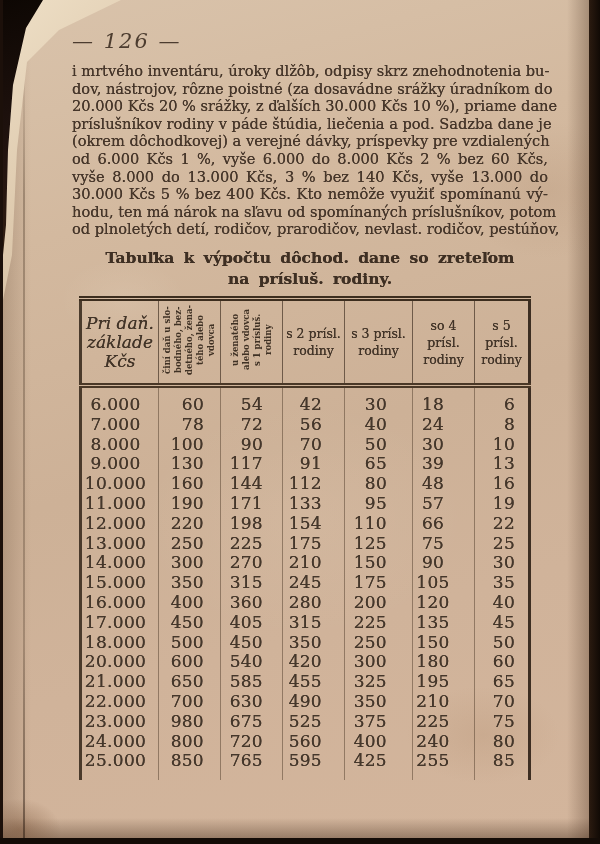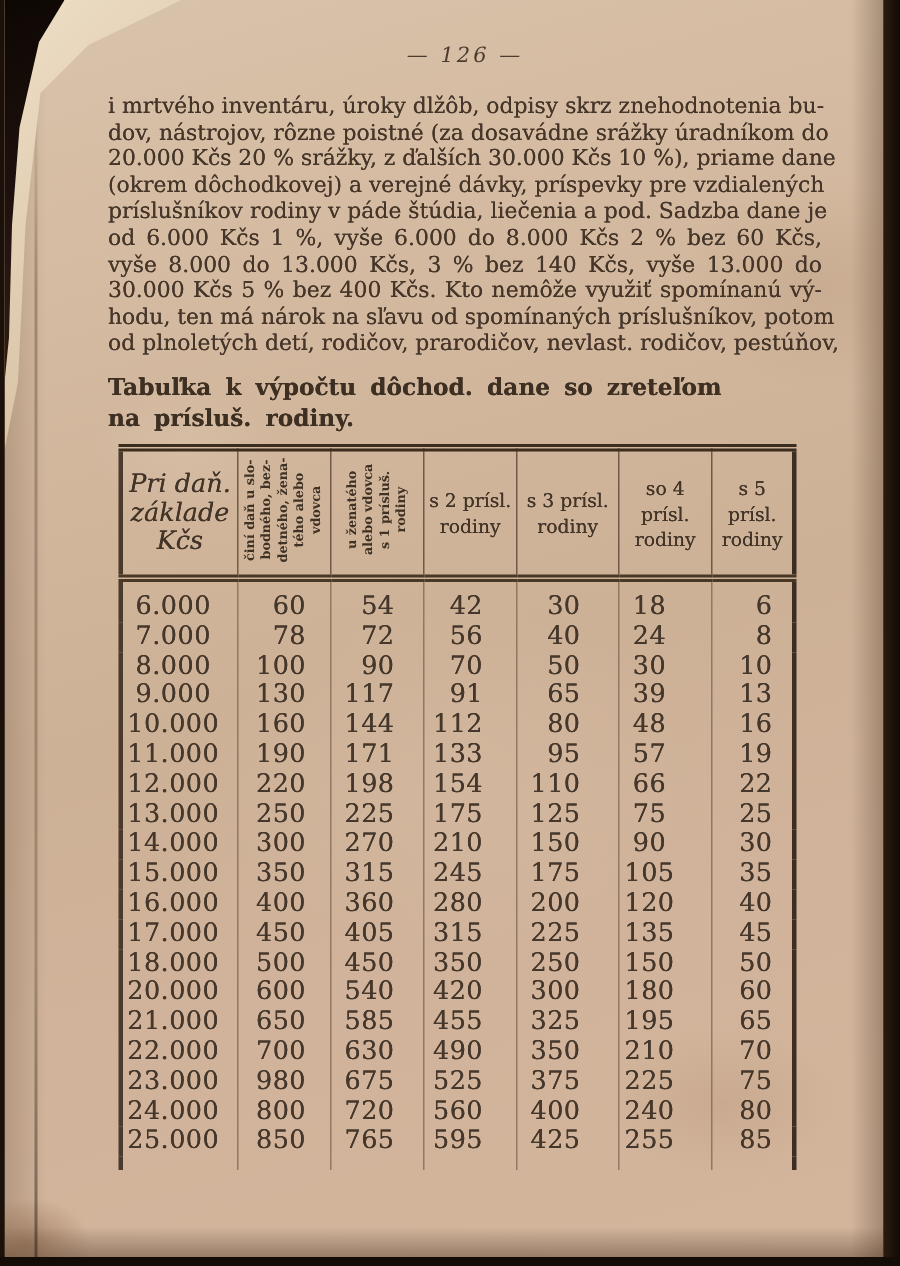--- a/index.html
+++ b/index.html
@@ -26,26 +26,26 @@
         clip-path:polygon(0 0,118px 0,56px 30px,24px 62px,14px 150px,9px 255px,0 300px);}
   .corner-dark{position:absolute;left:0;top:0;width:60px;height:280px;pointer-events:none;
         background:linear-gradient(160deg,#0d0703,#231410 55%,#38220f);
         clip-path:polygon(0 0,40px 0,23px 28px,10px 85px,5px 150px,3px 225px,0 255px);}
   .left-sliver{position:absolute;left:0;top:0;width:3px;height:100%;background:#1c100a;}
   .right-strip{position:absolute;top:0;right:0;width:11px;height:100%;
         background:linear-gradient(to right,#2b1b10,#110a05);}
   .bottom-strip{position:absolute;left:0;bottom:0;width:100%;height:6px;background:#140c07;}
   
   .content{position:absolute;left:69px;top:0;right:41px;bottom:0;color:#46362a;}
-  .page-number{position:absolute;top:29px;left:0;right:0;text-align:center;
-        font-style:italic;font-size:14px;letter-spacing:2px;color:#4c3c2f;}
+  .page-number{position:absolute;top:29px;left:0;right:0;text-align:left;
+        font-style:italic;font-size:21px;letter-spacing:2px;color:#4c3c2f;}
   .paragraph{position:absolute;top:62px;left:0;right:0;font-size:14.6px;line-height:17.6px;
         text-shadow:0 0 0.35px currentColor;}
   .para-line{text-align:justify;text-align-last:justify;white-space:nowrap;}
-  .table-title{position:absolute;top:247px;left:0;right:0;text-align:left;
+  .table-title{position:absolute;top:247px;left:0;right:0;text-align:center;
         font-weight:bold;font-size:15.5px;line-height:21px;word-spacing:4px;color:#3e2f23;
         text-shadow:0 0 0.3px currentColor;}
   
   .tax-table{position:absolute;top:296px;left:7px;border-collapse:collapse;table-layout:fixed;width:449px;
         border-left:3px solid rgba(50,36,24,0.85);
         border-right:3px solid rgba(44,31,21,0.9);
         border-top:5px double #3c2d1e;
         color:#423428;}
   .tax-table th{border-bottom:5px double #4a3827;border-left:1px solid rgba(70,52,38,0.7);
         height:82px;vertical-align:middle;text-align:center;font-weight:normal;padding:0;}
@@ -73,22 +73,22 @@
     <div class="texture"></div>
     <div class="crease"></div>
 
     <div class="content">
       <div class="page-number">— 126 —</div>
 
       <div class="paragraph">
           <div class="para-line">i mrtvého inventáru, úroky dlžôb, odpisy skrz znehodnotenia bu-</div>
           <div class="para-line">dov, nástrojov, rôzne poistné (za dosavádne srážky úradníkom do</div>
           <div class="para-line">20.000 Kčs 20 % srážky, z ďalších 30.000 Kčs 10 %), priame dane</div>
+          <div class="para-line">príslušníkov rodiny v páde štúdia, liečenia a pod. Sadzba dane je</div>
           <div class="para-line">(okrem dôchodkovej) a verejné dávky, príspevky pre vzdialených</div>
-          <div class="para-line">príslušníkov rodiny v páde štúdia, liečenia a pod. Sadzba dane je</div>
           <div class="para-line">od 6.000 Kčs 1 %, vyše 6.000 do 8.000 Kčs 2 % bez 60 Kčs,</div>
           <div class="para-line">vyše 8.000 do 13.000 Kčs, 3 % bez 140 Kčs, vyše 13.000 do</div>
           <div class="para-line">30.000 Kčs 5 % bez 400 Kčs. Kto nemôže využiť spomínanú vý-</div>
           <div class="para-line">hodu, ten má nárok na sľavu od spomínaných príslušníkov, potom</div>
           <div class="para-line">od plnoletých detí, rodičov, prarodičov, nevlast. rodičov, pestúňov,</div>
         </div>
 
       <div class="table-title">
         <div>Tabuľka k výpočtu dôchod. dane so zreteľom</div>
         <div>na prísluš. rodiny.</div>

